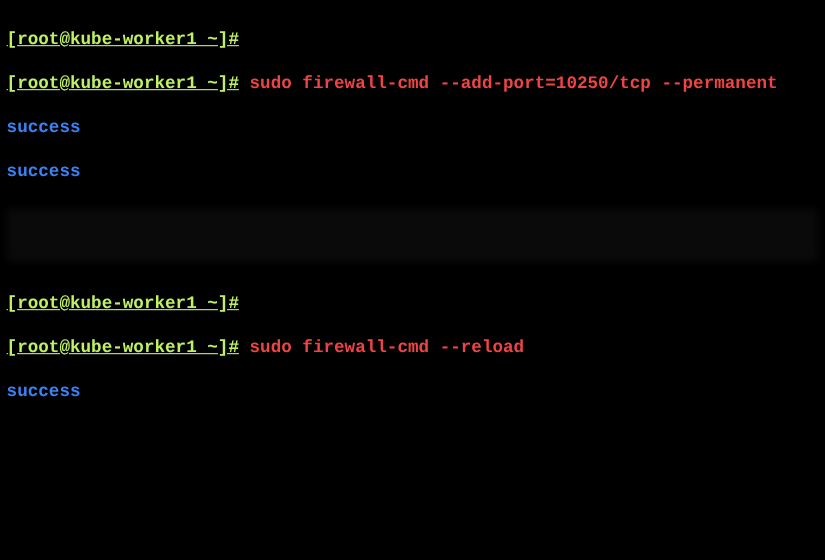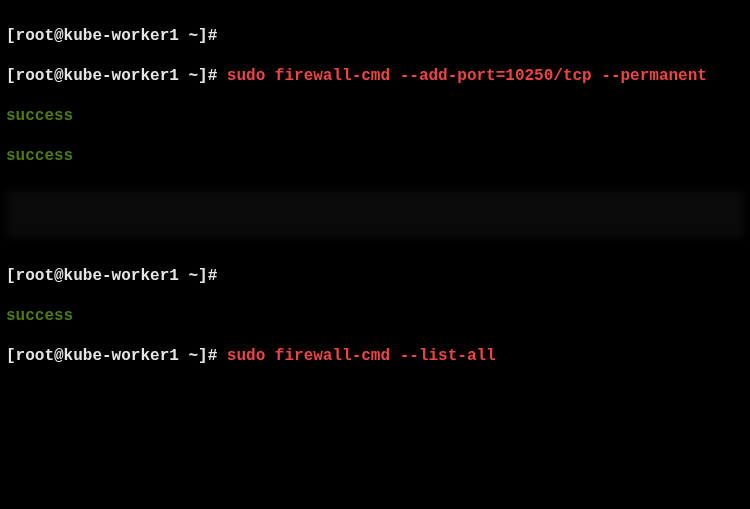--- a/index.html
+++ b/index.html
@@ -22,48 +22,49 @@
     .terminal {
       width: 100%;
       height: 100%;
       white-space: pre-wrap;
       word-break: break-all;
     }
     .line {
       display: block;
     }
     .prompt {
-      color: #e5e5e5;
+      color: #bef264;
+      text-decoration: underline;
     }
     .command {
       color: #ef4444;
     }
     .output {
-      color: #4d7c0f;
+      color: #3b82f6;
     }
     .blur-region {
       filter: blur(4px);
       opacity: 0.4;
       background: #1a1a1a;
       height: 48px;
       margin: 4px 0 8px 0;
     }
   </style>
 </head>
 <body>
 
 <div class="terminal">
 <span class="line"><span class="prompt">[root@kube-worker1 ~]#</span></span>
 <span class="line"><span class="prompt">[root@kube-worker1 ~]#</span> <span class="command">sudo firewall-cmd --add-port=10250/tcp --permanent</span></span>
 <span class="line output">success</span>
 <span class="line output">success</span>
 <div class="blur-region"></div>
 <span class="line"><span class="prompt">[root@kube-worker1 ~]#</span></span>
+<span class="line"><span class="prompt">[root@kube-worker1 ~]#</span> <span class="command">sudo firewall-cmd --reload</span></span>
 <span class="line output">success</span>
-<span class="line"><span class="prompt">[root@kube-worker1 ~]#</span> <span class="command">sudo firewall-cmd --list-all</span></span>
 
 
 
 
 
 
 
 
 
 

